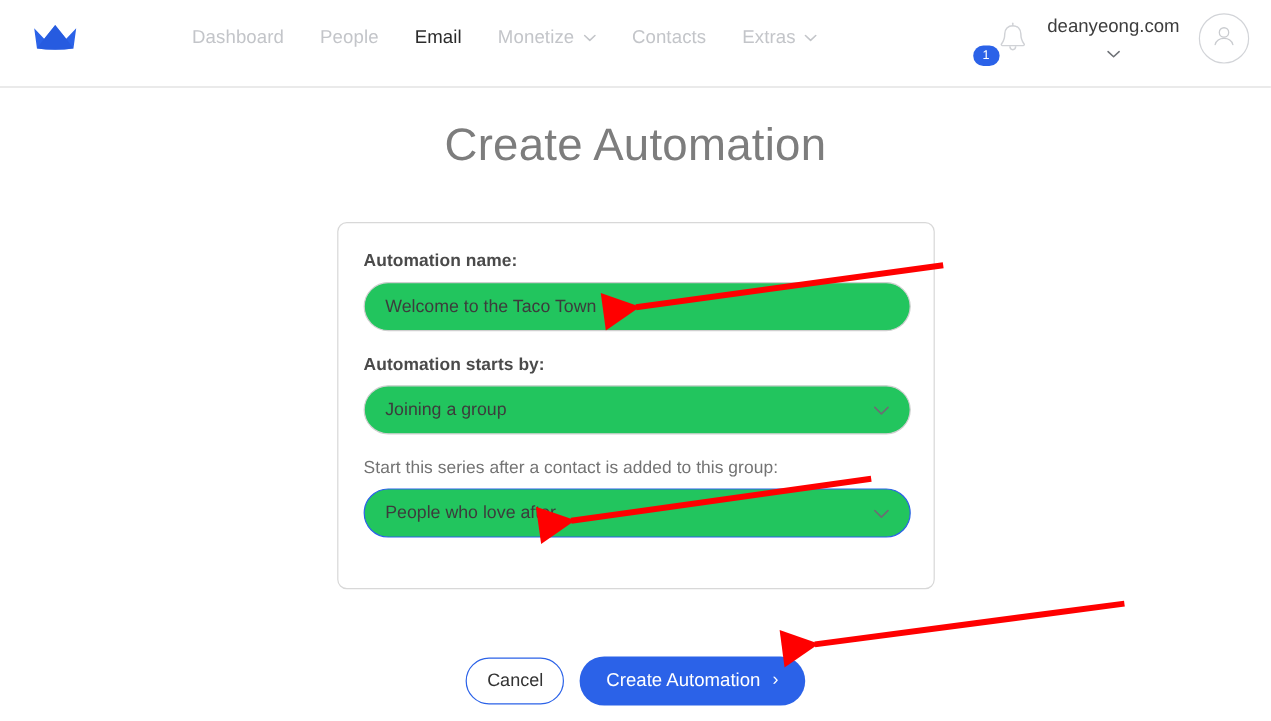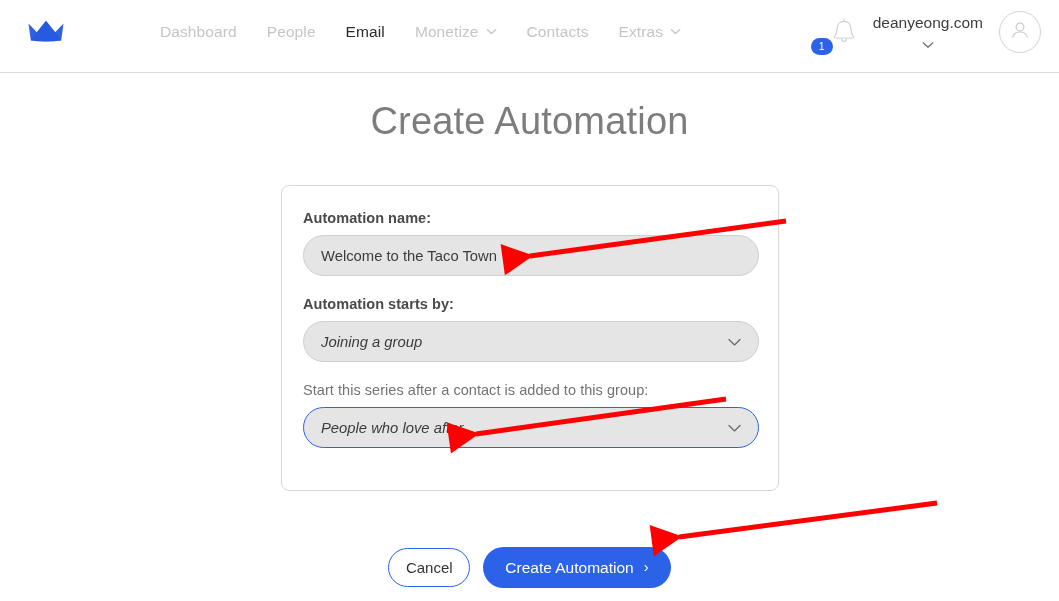--- a/index.html
+++ b/index.html
@@ -161,29 +161,29 @@
     color: #737373;
     font-size: 14.5px;
   }
 
   .control {
     position: relative;
     width: 456px;
     height: 41px;
     border: 1px solid #cfcfcf;
     border-radius: 21px;
-    background: #e5e5e5;
+    background: #22c55e;
     display: flex;
     align-items: center;
     padding: 4px 17px;
     font-size: 14.8px;
     color: #3c3c3c;
     cursor: text;
   }
-  .control.select { cursor: pointer; font-style: italic; }
+  .control.select { cursor: pointer; }
   .control.focused { border-color: #2b62e8; }
   .control .value { flex: 1; }
   .chevron {
     position: absolute;
     right: 16px;
     top: 50%;
     transform: translateY(-50%);
     width: 15px;
     height: 15px;
   }

